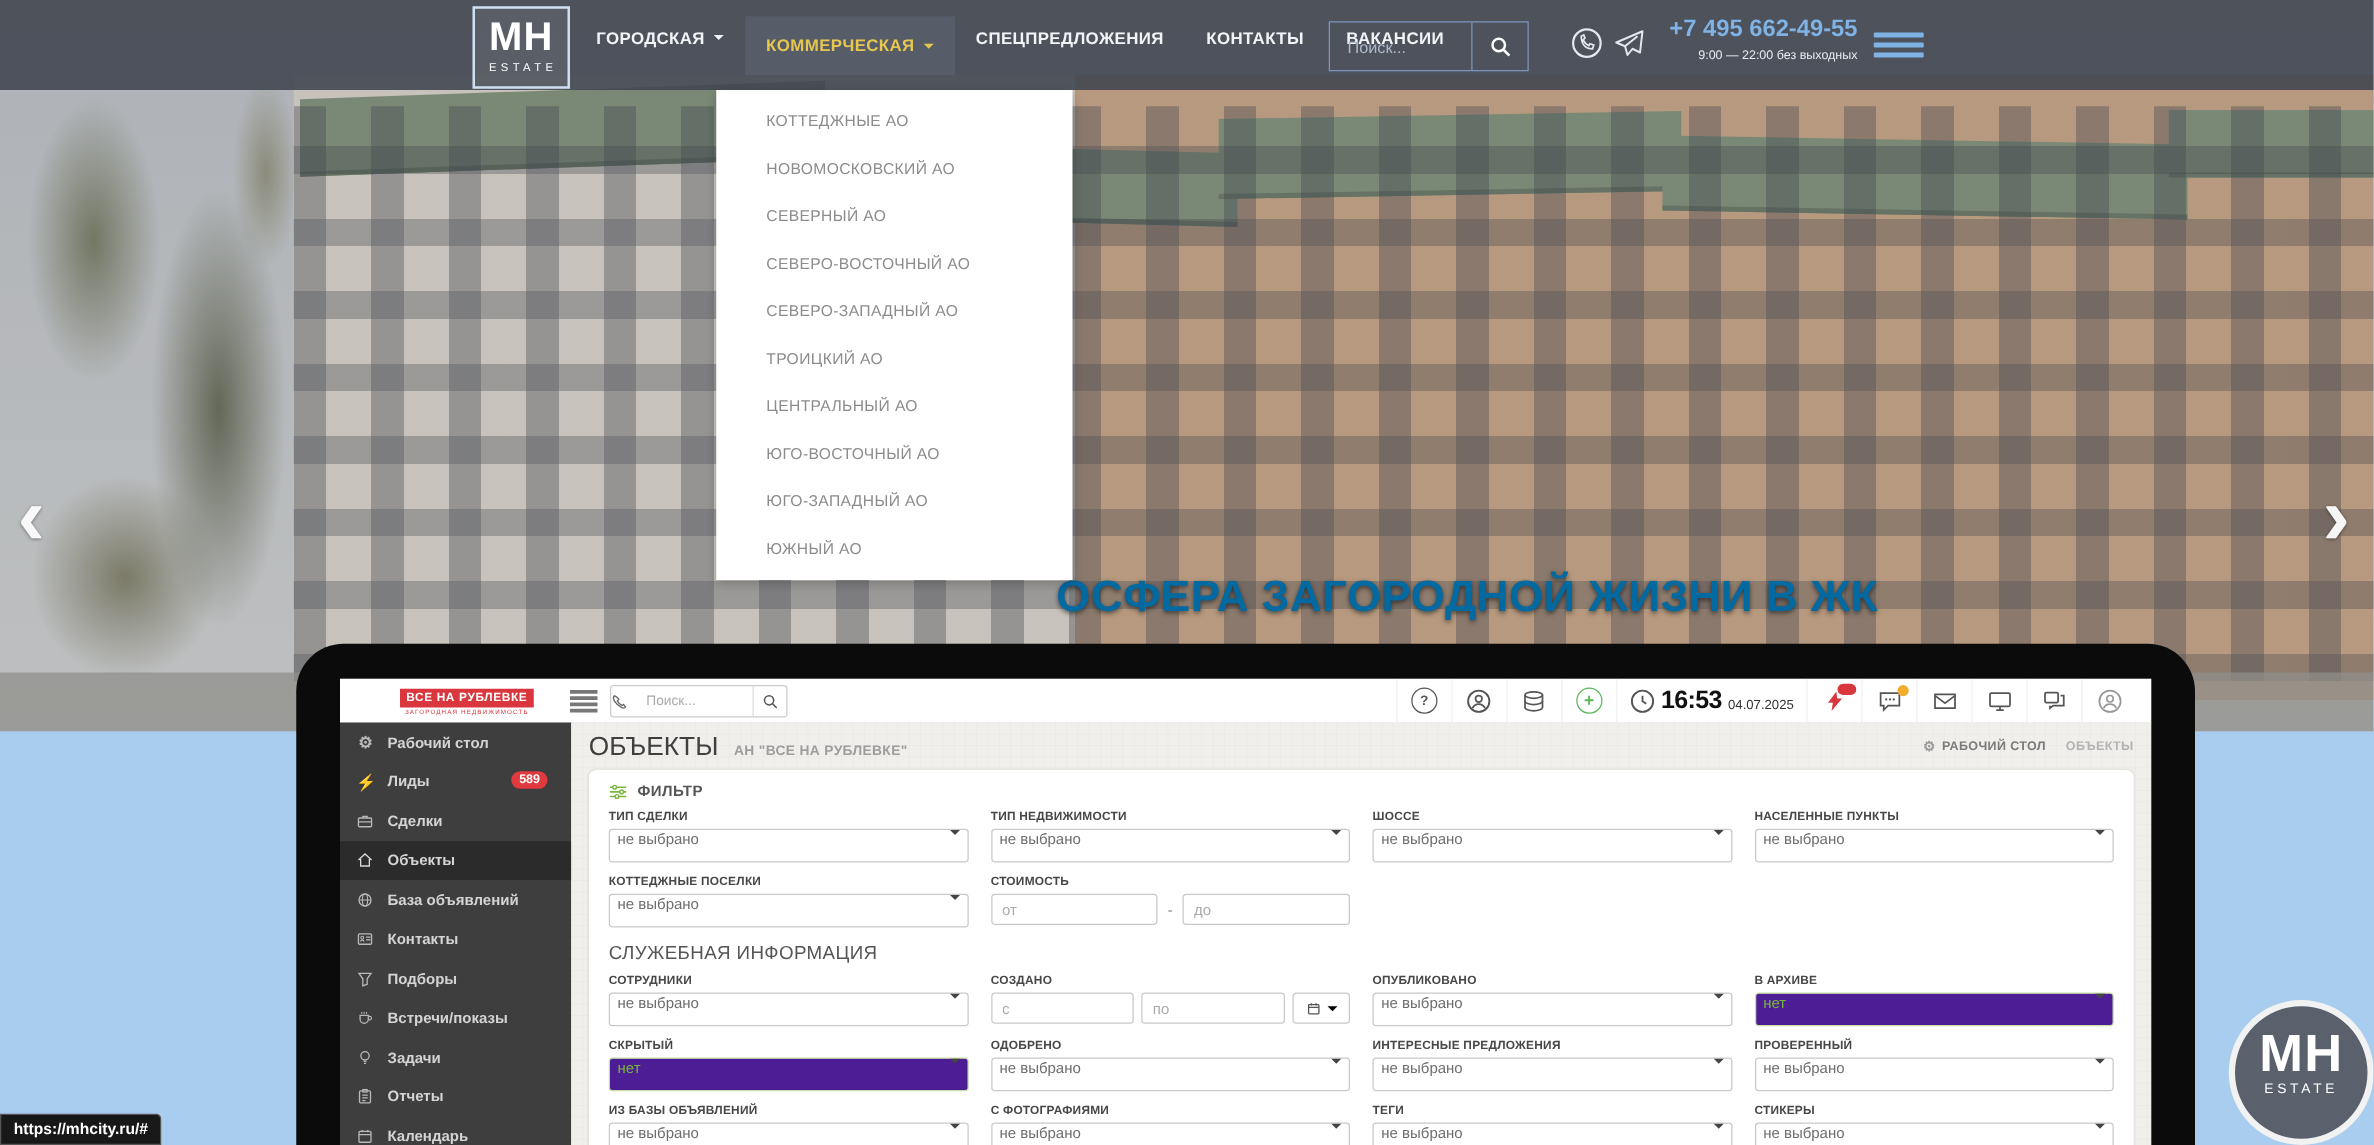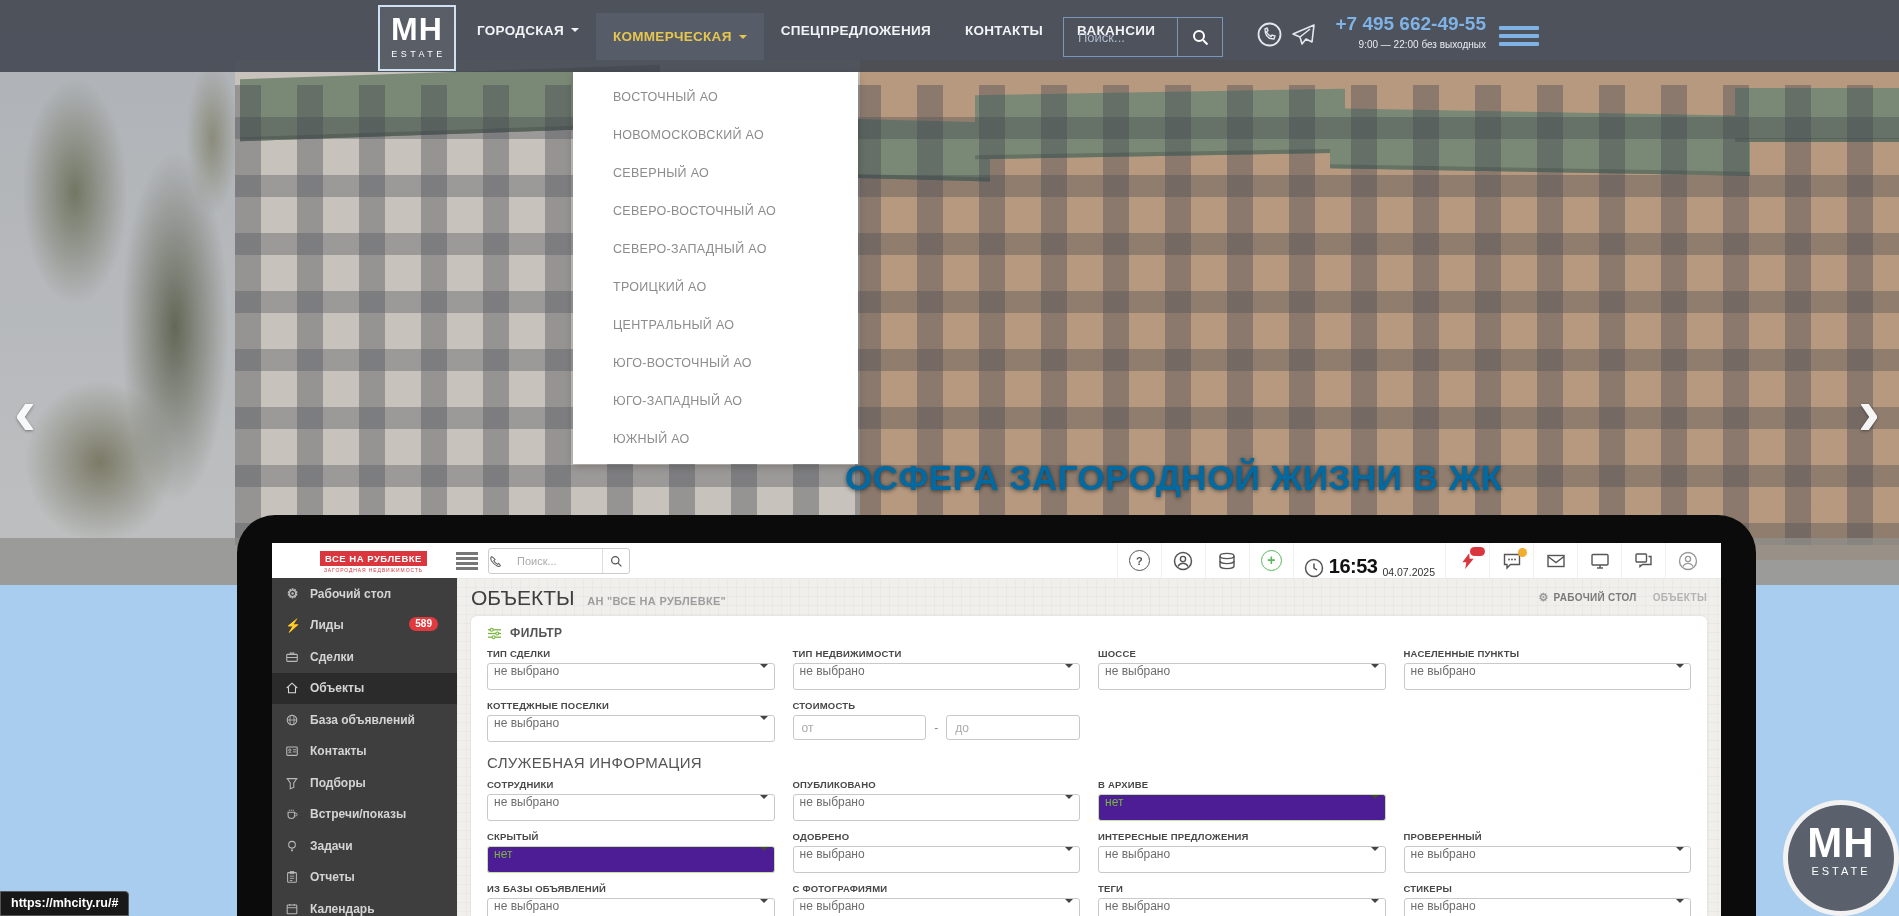--- a/index.html
+++ b/index.html
@@ -65,21 +65,21 @@
   .crm-logo .s{font-size:5px;color:#d9363e;letter-spacing:.9px;margin-top:1px;text-align:center;}
   .crm-list-icon{position:absolute;left:184px;top:9px;width:22px;cursor:pointer;}
   .crm-list-icon div{height:2.5px;background:#777;margin-bottom:2.5px;}
   .crm-search{position:absolute;left:216px;top:5px;height:24px;width:140px;border:1px solid #ccc;border-radius:3px;display:flex;align-items:center;}
   .crm-search .ph{width:26px;text-align:center;}
   .crm-search input{flex:1;min-width:0;border:none;outline:none;font-size:11px;color:#666;font-family:inherit;}
   .crm-search input::placeholder{color:#aaa;}
   .crm-search .mag2{width:26px;border-left:1px solid #ddd;display:flex;align-items:center;justify-content:center;height:100%;cursor:pointer;}
   .tb-icons{position:absolute;right:12px;top:0;height:35px;display:flex;align-items:center;}
   .tb-cell{position:relative;width:43px;height:35px;display:flex;align-items:center;justify-content:center;border-left:1px solid #f0f0f0;cursor:pointer;}
-  .tb-cell.time-cell{width:auto;padding:0 10px;display:flex;gap:5px;align-items:flex-end;cursor:default;}
+  .tb-cell.time-cell{width:auto;padding:0 10px;display:flex;gap:5px;align-items:center;cursor:default;}
   .tb-time{font-size:20px;font-weight:bold;color:#111;letter-spacing:-.5px;}
   .tb-date{font-size:10.5px;color:#333;margin-top:7px;}
   .circ{width:19px;height:19px;border:1.5px solid #555;border-radius:50%;display:flex;align-items:center;justify-content:center;font-size:11px;color:#555;font-weight:bold;}
   .circ.green{border-color:#5cb85c;color:#5cb85c;font-size:14px;}
   .circ.help::after{content:"?";}
   .circ.green::after{content:"+";margin-top:-1px;}
   .badge-dot{position:absolute;border-radius:7px;}
   .badge-dot.red{right:4px;top:4px;width:15px;height:9px;background:#d9363e;}
   .badge-dot.yellow{right:6px;top:5px;width:9px;height:9px;background:#f0ad2e;border-radius:50%;}
 
@@ -196,21 +196,21 @@
       <div class="work-hours">9:00 — 22:00 без выходных</div>
     </div>
     <div class="burger">
         <div></div>
         <div></div>
         <div></div>
       </div>
   </header>
 
   <div class="district-menu">
-    <div class="district-item">ВОСТОЧНЫЙ АО</div>
+    <div class="district-item">КОТТЕДЖНЫЕ АО</div>
     <div class="district-item">НОВОМОСКОВСКИЙ АО</div>
     <div class="district-item">СЕВЕРНЫЙ АО</div>
     <div class="district-item">СЕВЕРО-ВОСТОЧНЫЙ АО</div>
     <div class="district-item">СЕВЕРО-ЗАПАДНЫЙ АО</div>
     <div class="district-item">ТРОИЦКИЙ АО</div>
     <div class="district-item">ЦЕНТРАЛЬНЫЙ АО</div>
     <div class="district-item">ЮГО-ВОСТОЧНЫЙ АО</div>
     <div class="district-item">ЮГО-ЗАПАДНЫЙ АО</div>
     <div class="district-item">ЮЖНЫЙ АО</div>
   </div>
@@ -493,20 +493,35 @@
 
           <div class="frow">
             <div>
               <div class="flabel">СОТРУДНИКИ</div>
               <div class="fselect">
                   <span class="fval">не выбрано</span>
                   <span class="caret"></span>
                 </div>
             </div>
             <div>
+              <div class="flabel">СОЗДАНО</div>
+              <div class="created-grp">
+                <input class="finput" placeholder="с" style="">
+                <input class="finput" placeholder="по" style="">
+                <div class="cal-box">
+                  <svg width="12" height="12" viewBox="0 0 16 16">
+                      <rect x="2.5" y="3.5" width="11" height="10" rx="1" fill="none" stroke="#555" stroke-width="1.4"></rect>
+                      <line x1="2.5" y1="6.5" x2="13.5" y2="6.5" stroke="#555" stroke-width="1.2"></line>
+                      <path d="M5.5 2 v2.4 M10.5 2 v2.4" stroke="#555" stroke-width="1.4"></path>
+                    </svg>
+                  <span class="caret"></span>
+                </div>
+              </div>
+            </div>
+            <div>
               <div class="flabel">ОПУБЛИКОВАНО</div>
               <div class="fselect">
                   <span class="fval">не выбрано</span>
                   <span class="caret"></span>
                 </div>
             </div>
             <div>
               <div class="flabel">В АРХИВЕ</div>
               <div class="fselect green">
                   <span class="fval">нет</span>

